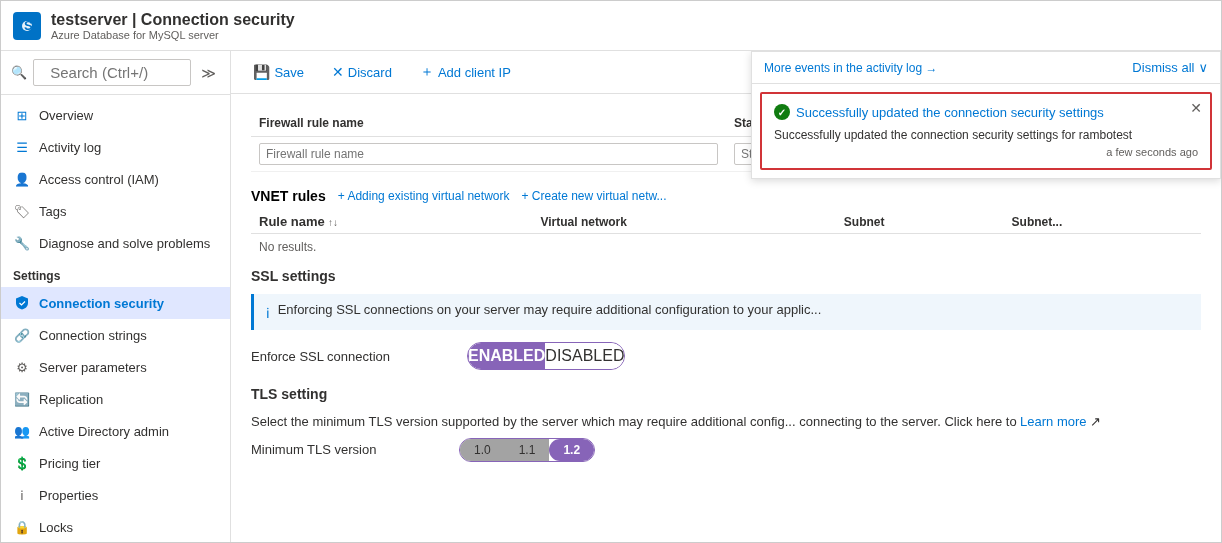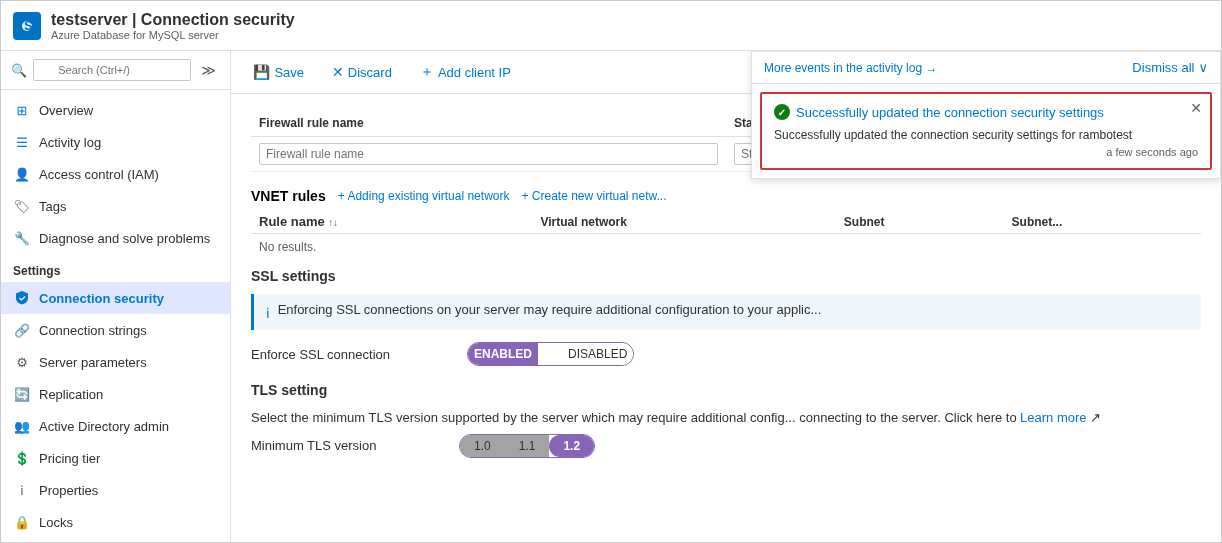--- a/index.html
+++ b/index.html
@@ -13,21 +13,21 @@
     .title-bar-icon svg { width: 20px; height: 20px; }
     .title-bar-text h1 { font-size: 16px; font-weight: 600; color: #323130; }
     .title-bar-text p { font-size: 11px; color: #605e5c; }
 
     
     .main-layout { display: flex; flex: 1; overflow: hidden; }
 
     
     .sidebar { width: 230px; background: #fff; border-right: 1px solid #e0e0e0; display: flex; flex-direction: column; overflow-y: auto; flex-shrink: 0; }
     .sidebar-search { padding: 8px 10px; border-bottom: 1px solid #e0e0e0; display: flex; align-items: center; gap: 6px; }
-    .sidebar-search input { border: 1px solid #c8c6c4; padding: 4px 24px; width: 100%; font-size: 11px; color: #323130; border-radius: 2px; outline: none; }
+    .sidebar-search input { border: 1px solid #c8c6c4; padding: 4px 16px; width: 100%; font-size: 15px; color: #323130; border-radius: 2px; outline: none; }
     .sidebar-collapse-btn { background: none; border: none; cursor: pointer; color: #605e5c; font-size: 14px; padding: 2px 4px; }
     .sidebar-nav { padding: 4px 0; }
     .nav-item { display: flex; align-items: center; padding: 7px 12px; cursor: pointer; color: #323130; text-decoration: none; white-space: nowrap; }
     .nav-item.active { background: #e0e7ff; color: #0078d4; font-weight: 600; }
     .nav-item .nav-icon { width: 18px; height: 18px; margin-right: 8px; display: flex; align-items: center; justify-content: center; flex-shrink: 0; }
     .nav-section-label { padding: 10px 12px 4px; font-size: 12px; font-weight: 600; color: #323130; }
 
     
     .content-area { flex: 1; display: flex; flex-direction: column; overflow: hidden; position: relative; }
 
@@ -73,23 +73,23 @@
     .no-results { color: #605e5c; font-size: 12px; padding: 6px 8px; }
 
     
     .info-banner { background: #eff6fc; border-left: 3px solid #0078d4; padding: 8px 12px; display: flex; align-items: flex-start; gap: 8px; margin-bottom: 12px; font-size: 12px; color: #323130; }
     .info-icon { color: #0078d4; font-size: 14px; flex-shrink: 0; margin-top: 1px; }
 
     
     .toggle-group { display: flex; align-items: center; gap: 16px; margin-bottom: 16px; }
     .toggle-label { font-size: 13px; color: #323130; width: 200px; }
     .toggle-switch { display: flex; border-radius: 20px; overflow: hidden; border: 1px solid #8764b8; }
-    .toggle-opt { padding: 4px 6px; font-size: 12px; cursor: pointer; }
+    .toggle-opt { padding: 4px 0; font-size: 16px; cursor: pointer; }
     .toggle-opt.active-on { background: #8764b8; color: #fff; font-weight: 600; border-radius: 20px 0 0 20px; }
-    .toggle-opt.inactive { background: #fff; color: #323130; border-radius: 0 20px 20px 0; margin-left: 24px; }
+    .toggle-opt.inactive { background: #fff; color: #323130; border-radius: 0 20px 20px 0; }
 
     
     .tls-desc { font-size: 12px; color: #323130; margin-bottom: 6px; line-height: 1.5; }
     .learn-more { color: #0078d4; text-decoration: none; }
     .tls-toggle-group { display: flex; align-items: center; gap: 8px; }
     .tls-label { font-size: 13px; color: #323130; width: 200px; }
     .tls-options { display: flex; border-radius: 20px; overflow: hidden; border: 1px solid #8764b8; }
     .tls-opt { padding: 4px 14px; font-size: 12px; cursor: pointer; background: #a3a3a3; color: #323130; }
     .tls-opt.active { background: #8764b8; color: #fff; font-weight: 600; border-radius: 16px; }
 

